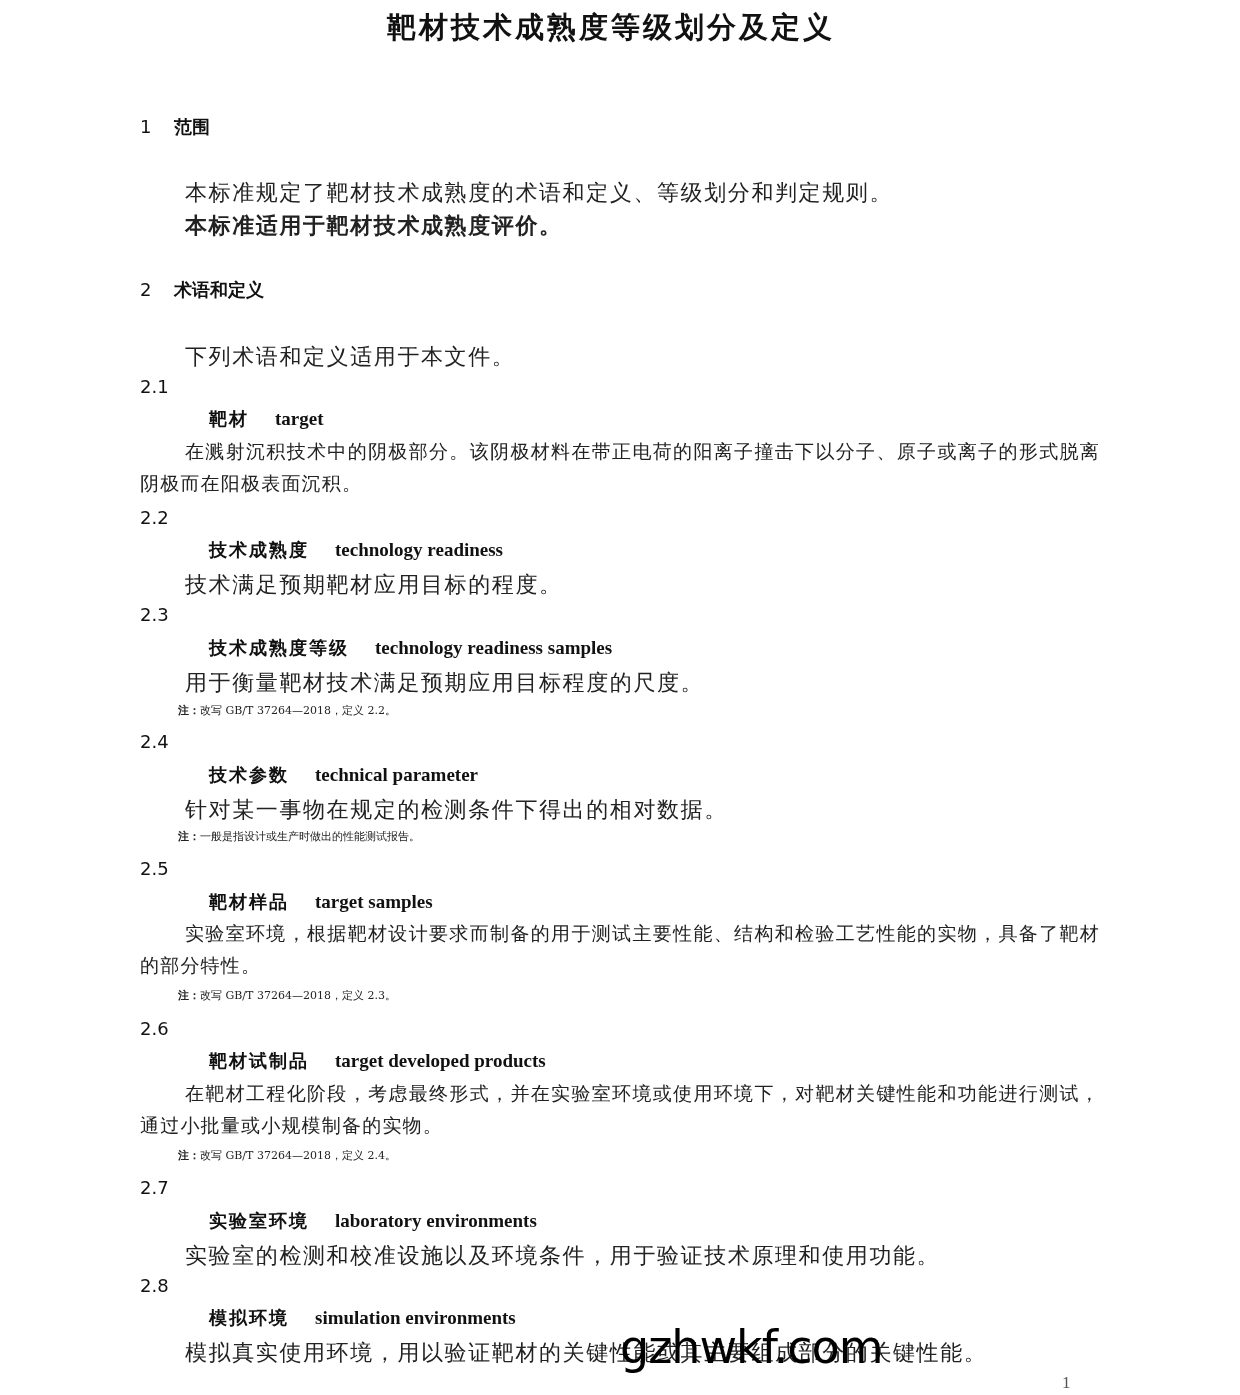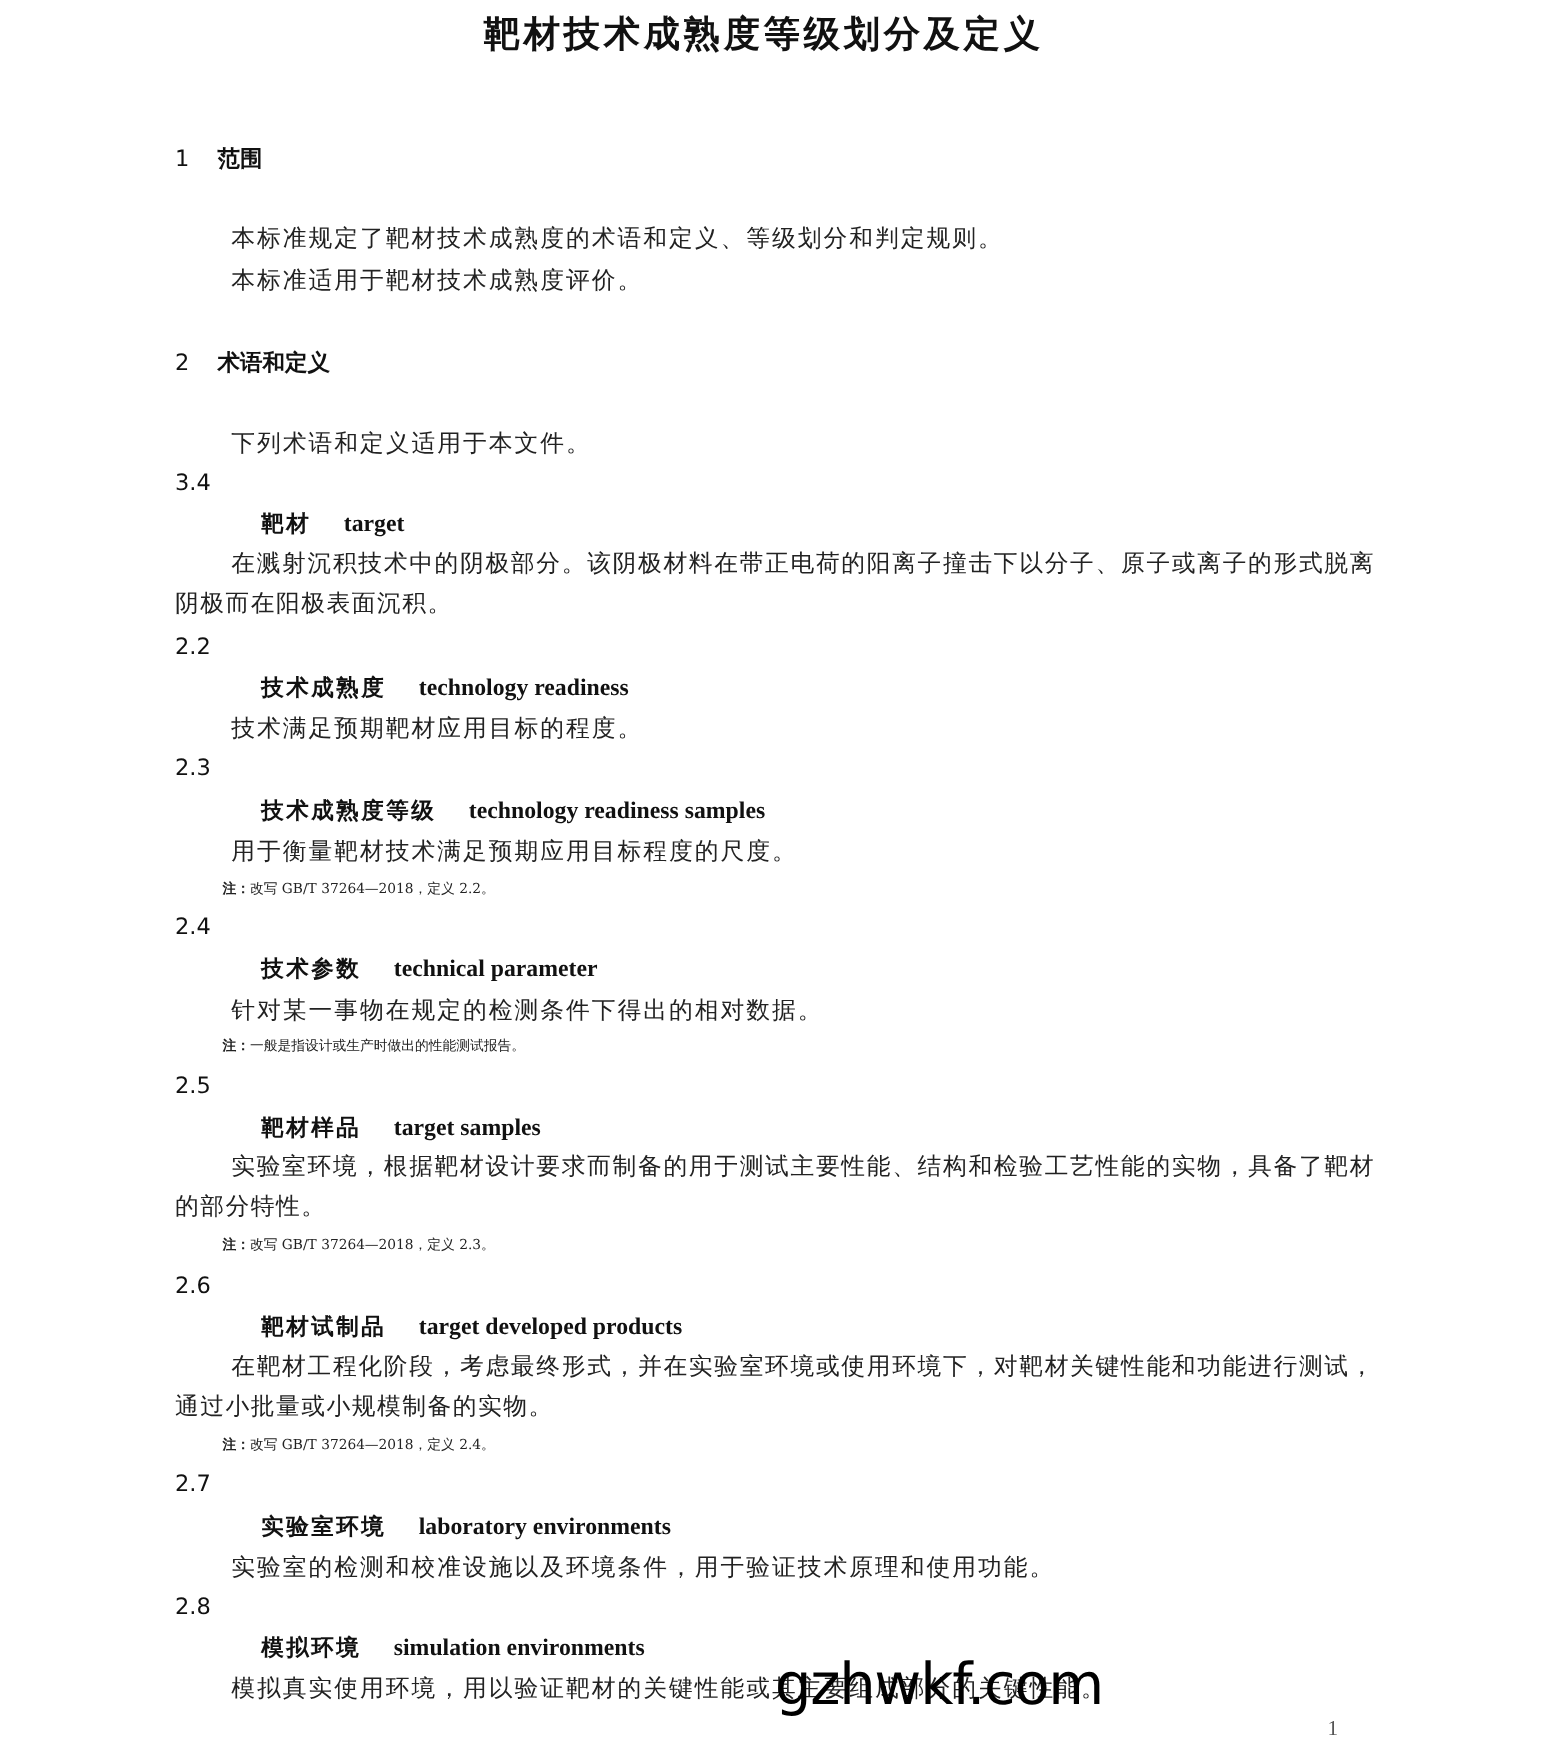--- a/index.html
+++ b/index.html
@@ -1,47 +1,47 @@
 <!DOCTYPE html>
 <html><head>
 <meta charset="utf-8">
 <style>
   html, body { margin: 0; padding: 0; background: #ffffff; }
   body { width: 1240px; height: 1395px; position: relative; overflow: hidden; color: #1a1a1a; font-family: "DejaVu Serif", serif; }
   .title { position: absolute; top: 8px; left: 0; width: 1222px; text-align: center; font-family: "DejaVu Sans", sans-serif; font-weight: bold; font-size: 29px; letter-spacing: 3px; color: #111; }
   .h1 { position: absolute; left: 140px; font-family: "DejaVu Sans", sans-serif; font-size: 18px; font-weight: bold; color: #111; }
   .h1 .num { display: inline-block; width: 34px; font-weight: normal; }
-  .para { position: absolute; left: 185px; font-size: 19px; letter-spacing: 1.6px; color: #222; white-space: nowrap; }
+  .para { position: absolute; left: 185px; font-size: 22px; letter-spacing: 1.6px; color: #222; white-space: nowrap; }
   .para-wrap { position: absolute; left: 140px; width: 960px; font-size: 19px; letter-spacing: 1.2px; line-height: 32px; color: #222; text-indent: 45px; text-align: justify; }
   .secnum { position: absolute; left: 140px; font-family: "DejaVu Sans", sans-serif; font-size: 18px; color: #111; }
   .term { position: absolute; left: 185px; font-size: 18px; font-weight: bold; color: #111; white-space: nowrap; margin-left: 24px; }
   .term .zh { font-family: "DejaVu Sans", sans-serif; letter-spacing: 2px; }
   .term .en { font-family: "Liberation Serif", serif; font-size: 19px; margin-left: 26px; }
   .note { position: absolute; left: 178px; font-size: 11px; color: #222; white-space: nowrap; }
   .note .lbl { font-weight: bold; font-family: "DejaVu Sans", sans-serif; }
   .pageno { position: absolute; left: 1062px; top: 1373px; font-family: "Liberation Serif", serif; font-size: 17px; color: #555; }
   .watermark { position: absolute; left: 620px; top: 1320px; font-family: "DejaVu Sans", sans-serif; font-size: 46px; color: #000; letter-spacing: -1px; }
 </style>
 </head>
 <body>
 
 <div class="title">靶材技术成熟度等级划分及定义</div>
 
 <div class="h1" style="top:115px;">
   <span class="num">1</span><span>范围</span>
 </div>
 <div class="para" style="top:178px;">本标准规定了靶材技术成熟度的术语和定义、等级划分和判定规则。</div>
-<div class="para" style="top:211px;">本标准适用于靶材技术成熟度评价。</div>
+<div class="para" style="top:211px;font-weight:bold;">本标准适用于靶材技术成熟度评价。</div>
 
 <div class="h1" style="top:278px;">
   <span class="num">2</span><span>术语和定义</span>
 </div>
 <div class="para" style="top:342px;">下列术语和定义适用于本文件。</div>
 
-<div class="secnum" style="top:376px;">3.4</div>
+<div class="secnum" style="top:376px;">2.1</div>
 <div class="term" style="top:407px;"><span class="zh">靶材</span><span class="en">target</span></div>
 <div class="para-wrap" style="top:435px;">在溅射沉积技术中的阴极部分。该阴极材料在带正电荷的阳离子撞击下以分子、原子或离子的形式脱离阴极而在阳极表面沉积。</div>
 
 <div class="secnum" style="top:507px;">2.2</div>
 <div class="term" style="top:538px;"><span class="zh">技术成熟度</span><span class="en">technology readiness</span></div>
 <div class="para" style="top:570px;">技术满足预期靶材应用目标的程度。</div>
 
 <div class="secnum" style="top:604px;">2.3</div>
 <div class="term" style="top:636px;"><span class="zh">技术成熟度等级</span><span class="en">technology readiness samples</span></div>
 <div class="para" style="top:668px;">用于衡量靶材技术满足预期应用目标程度的尺度。</div>

